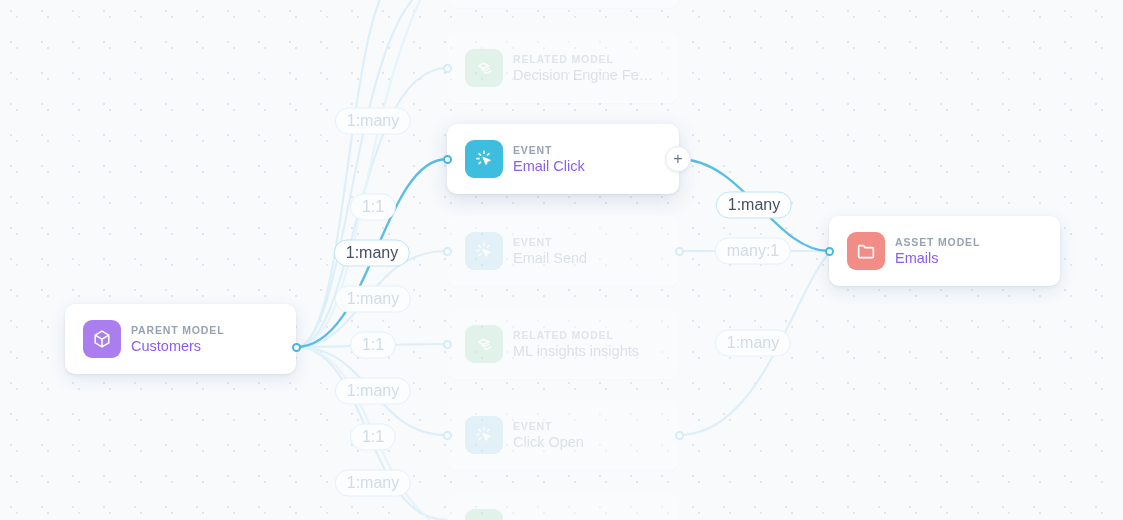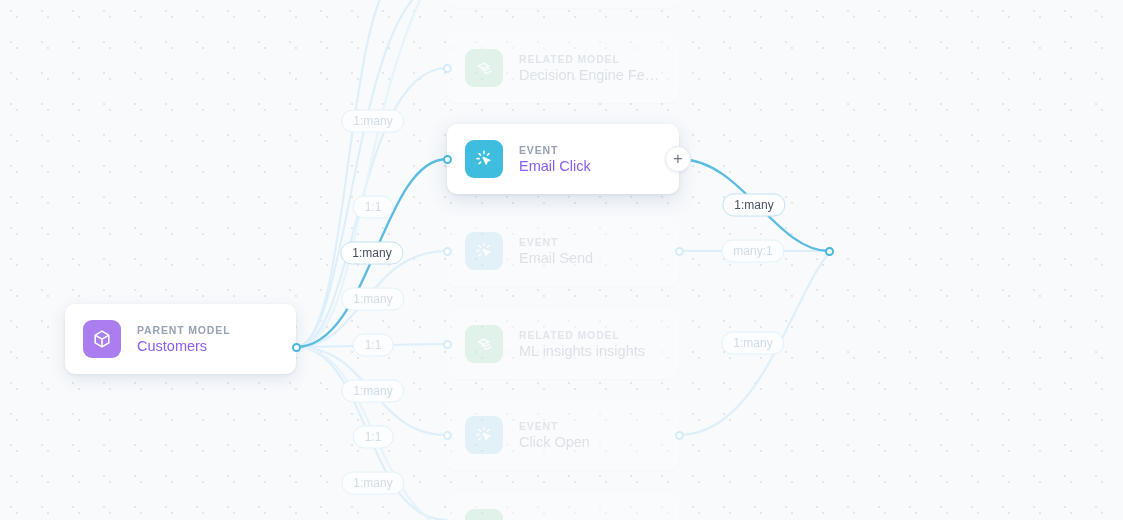--- a/index.html
+++ b/index.html
@@ -22,21 +22,21 @@
   #edge-layer { position: absolute; inset: 0; width: 1123px; height: 520px; pointer-events: none; }
 
   
   .node {
     position: absolute;
     background: #ffffff;
     border-radius: 10px;
     display: flex;
     align-items: center;
     padding: 0 18px;
-    gap: 16px;
+    gap: 10px;
   }
   .node.dim {
     background: #fcfdfe;
     box-shadow: 0 1px 2px rgba(70,90,130,.05);
     opacity: .5;
   }
   .node.active {
     box-shadow: 0 6px 20px rgba(70,100,150,.16), 0 1px 3px rgba(70,100,150,.10);
   }
   .node.solid {
@@ -97,21 +97,21 @@
   }
 
   
   .elabel {
     position: absolute;
     transform: translate(-50%, -50%);
     background: #ffffff;
     border: 1px solid #bfe4f5;
     border-radius: 999px;
     padding: 4px 11px 5px;
-    font-size: 12px;
+    font-size: 16px;
     color: #46505f;
     white-space: nowrap;
     line-height: 1;
   }
   .elabel.dim {
     border-color: #e3f2fa;
     color: #d2dce6;
     background: #fbfdfe;
   }
 </style>
@@ -238,20 +238,31 @@
         <path d="M12 12.1l7.4-4.4M12 12.1v8.5M12 12.1L4.6 7.7"></path>
       </svg>
     </div>
     <div class="node-text">
       <span class="node-kind">PARENT MODEL</span>
       <span class="node-name">Customers</span>
     </div>
   </div>
   <div class="port" style="left:292px; top:343px;"></div>
 
+  <div class="node solid" style="left:829px; top:216px; width:231px; height:70px;">
+    <div class="node-icon ic-asset">
+      <svg width="22" height="22" viewBox="0 0 24 24" fill="none" stroke="#ffffff" stroke-width="1.8" stroke-linejoin="round">
+        <path d="M4 18.2V7.1a1 1 0 0 1 1-1h4.1l1.8 2.2H19a1 1 0 0 1 1 1v8.9a1 1 0 0 1-1 1H5a1 1 0 0 1-1-1z"></path>
+      </svg>
+    </div>
+    <div class="node-text">
+      <span class="node-kind">ASSET MODEL</span>
+      <span class="node-name">Emails</span>
+    </div>
+  </div>
   <div class="port" style="left:825px; top:247px;"></div>
 
   <div class="elabel dim" style="left:373px; top:121px;">1:many</div>
   <div class="elabel dim" style="left:373px; top:207px;">1:1</div>
   <div class="elabel" style="left:372px; top:253px;">1:many</div>
   <div class="elabel dim" style="left:373px; top:299px;">1:many</div>
   <div class="elabel dim" style="left:373px; top:345px;">1:1</div>
   <div class="elabel dim" style="left:373px; top:391px;">1:many</div>
   <div class="elabel dim" style="left:373px; top:437px;">1:1</div>
   <div class="elabel dim" style="left:373px; top:483px;">1:many</div>

